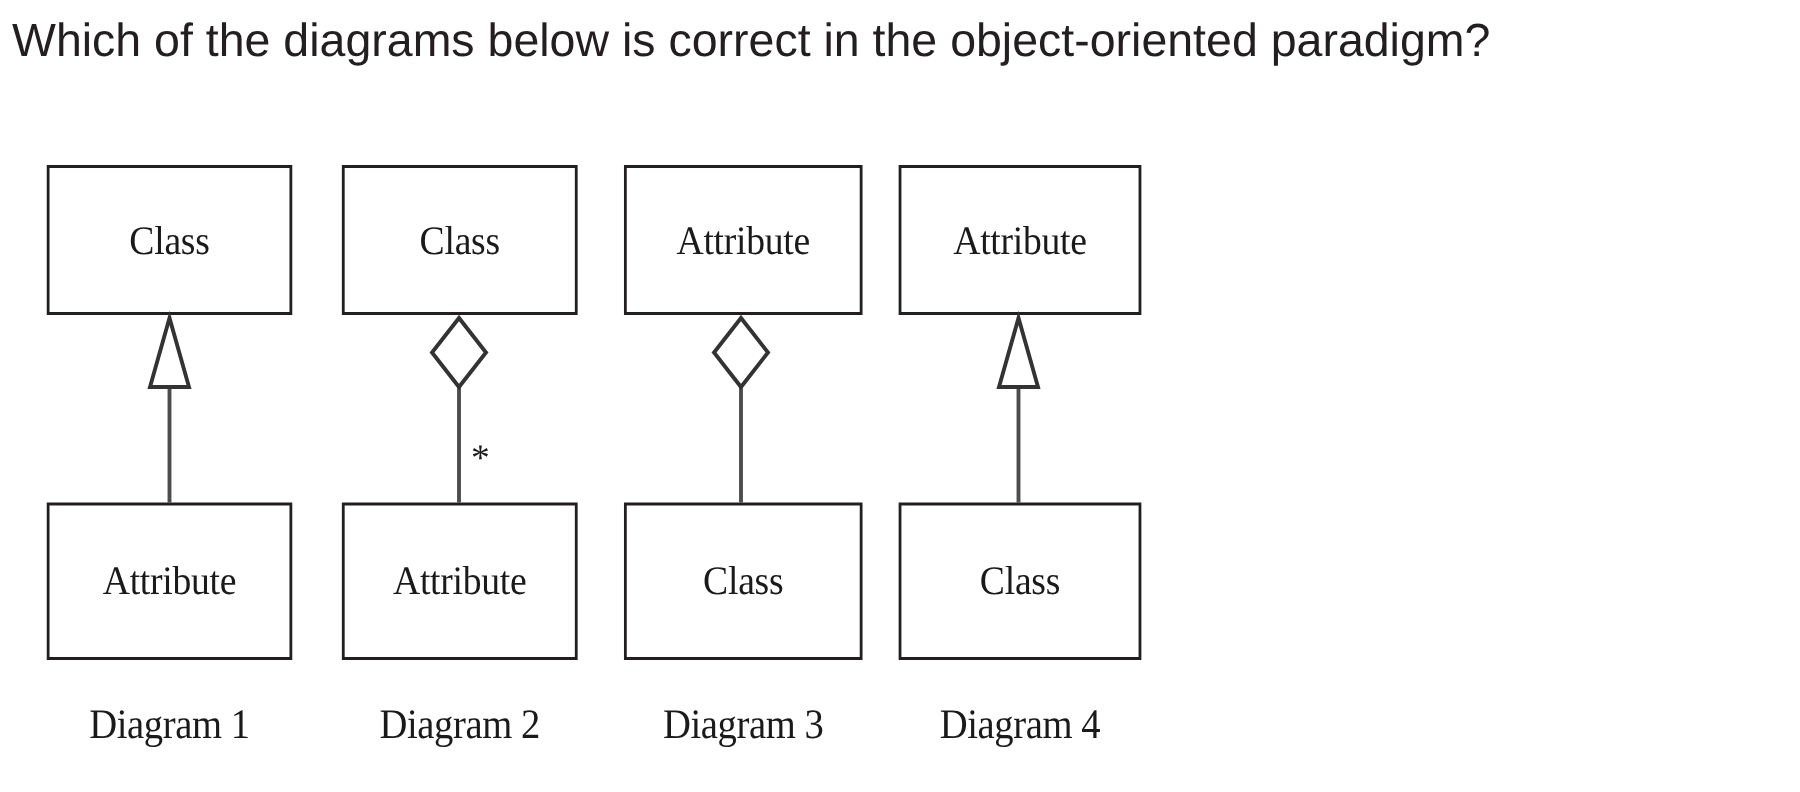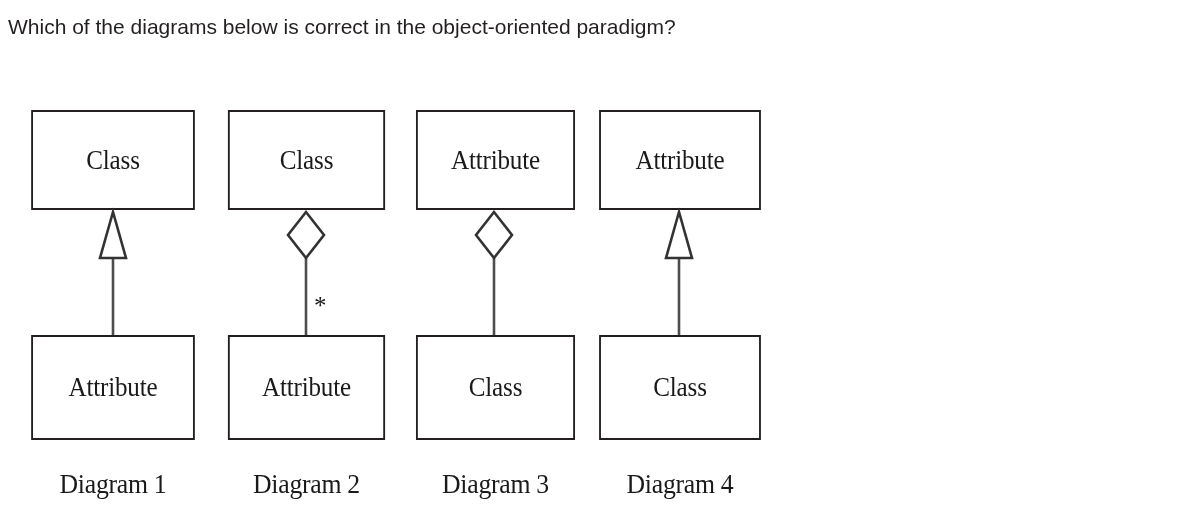--- a/index.html
+++ b/index.html
@@ -17,21 +17,21 @@
     -webkit-font-smoothing: antialiased;
   }
 
   
   #question-heading {
     position: absolute;
     left: 8px;
     top: 13px;
     width: 1100px;
     font-family: "Liberation Sans", sans-serif;
-    font-size: 21px;
+    font-size: 31px;
     line-height: 28px;
     color: #231f20;
     white-space: nowrap;
   }
 
   
   #figure {
     position: absolute;
     left: 0;
     top: 0;

